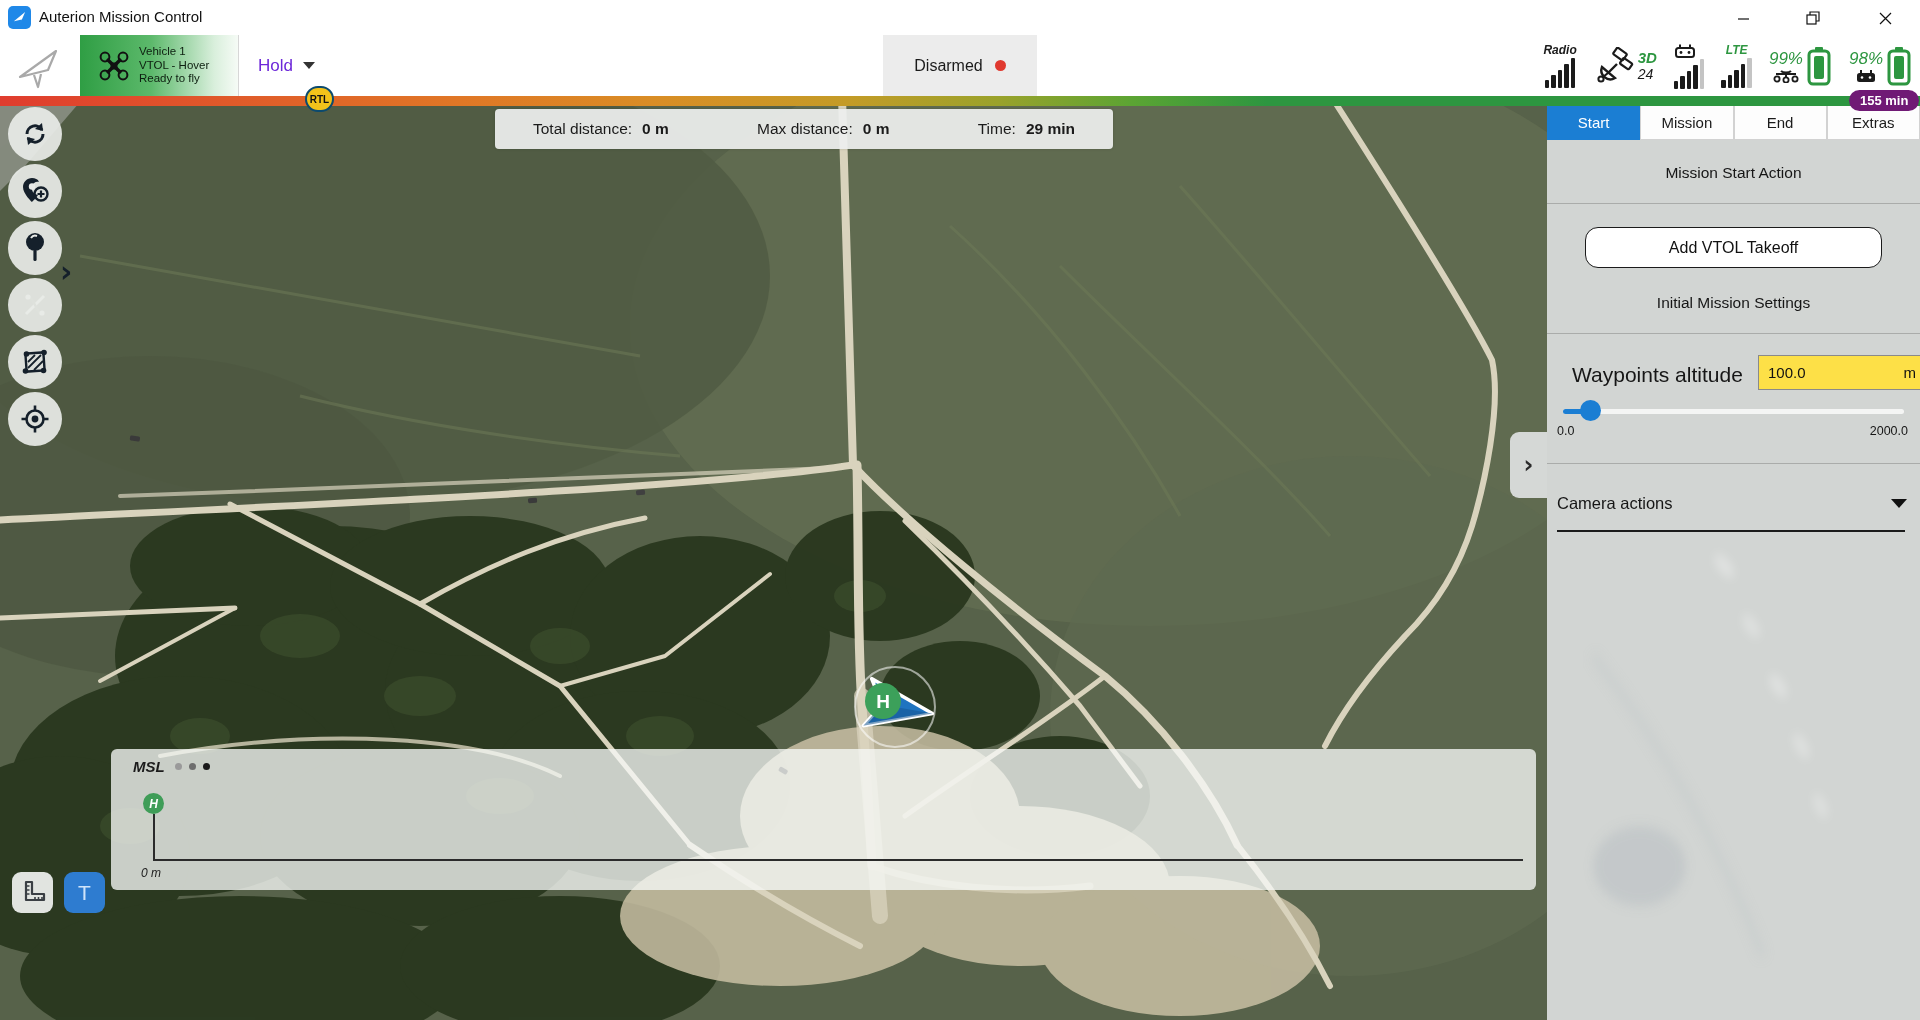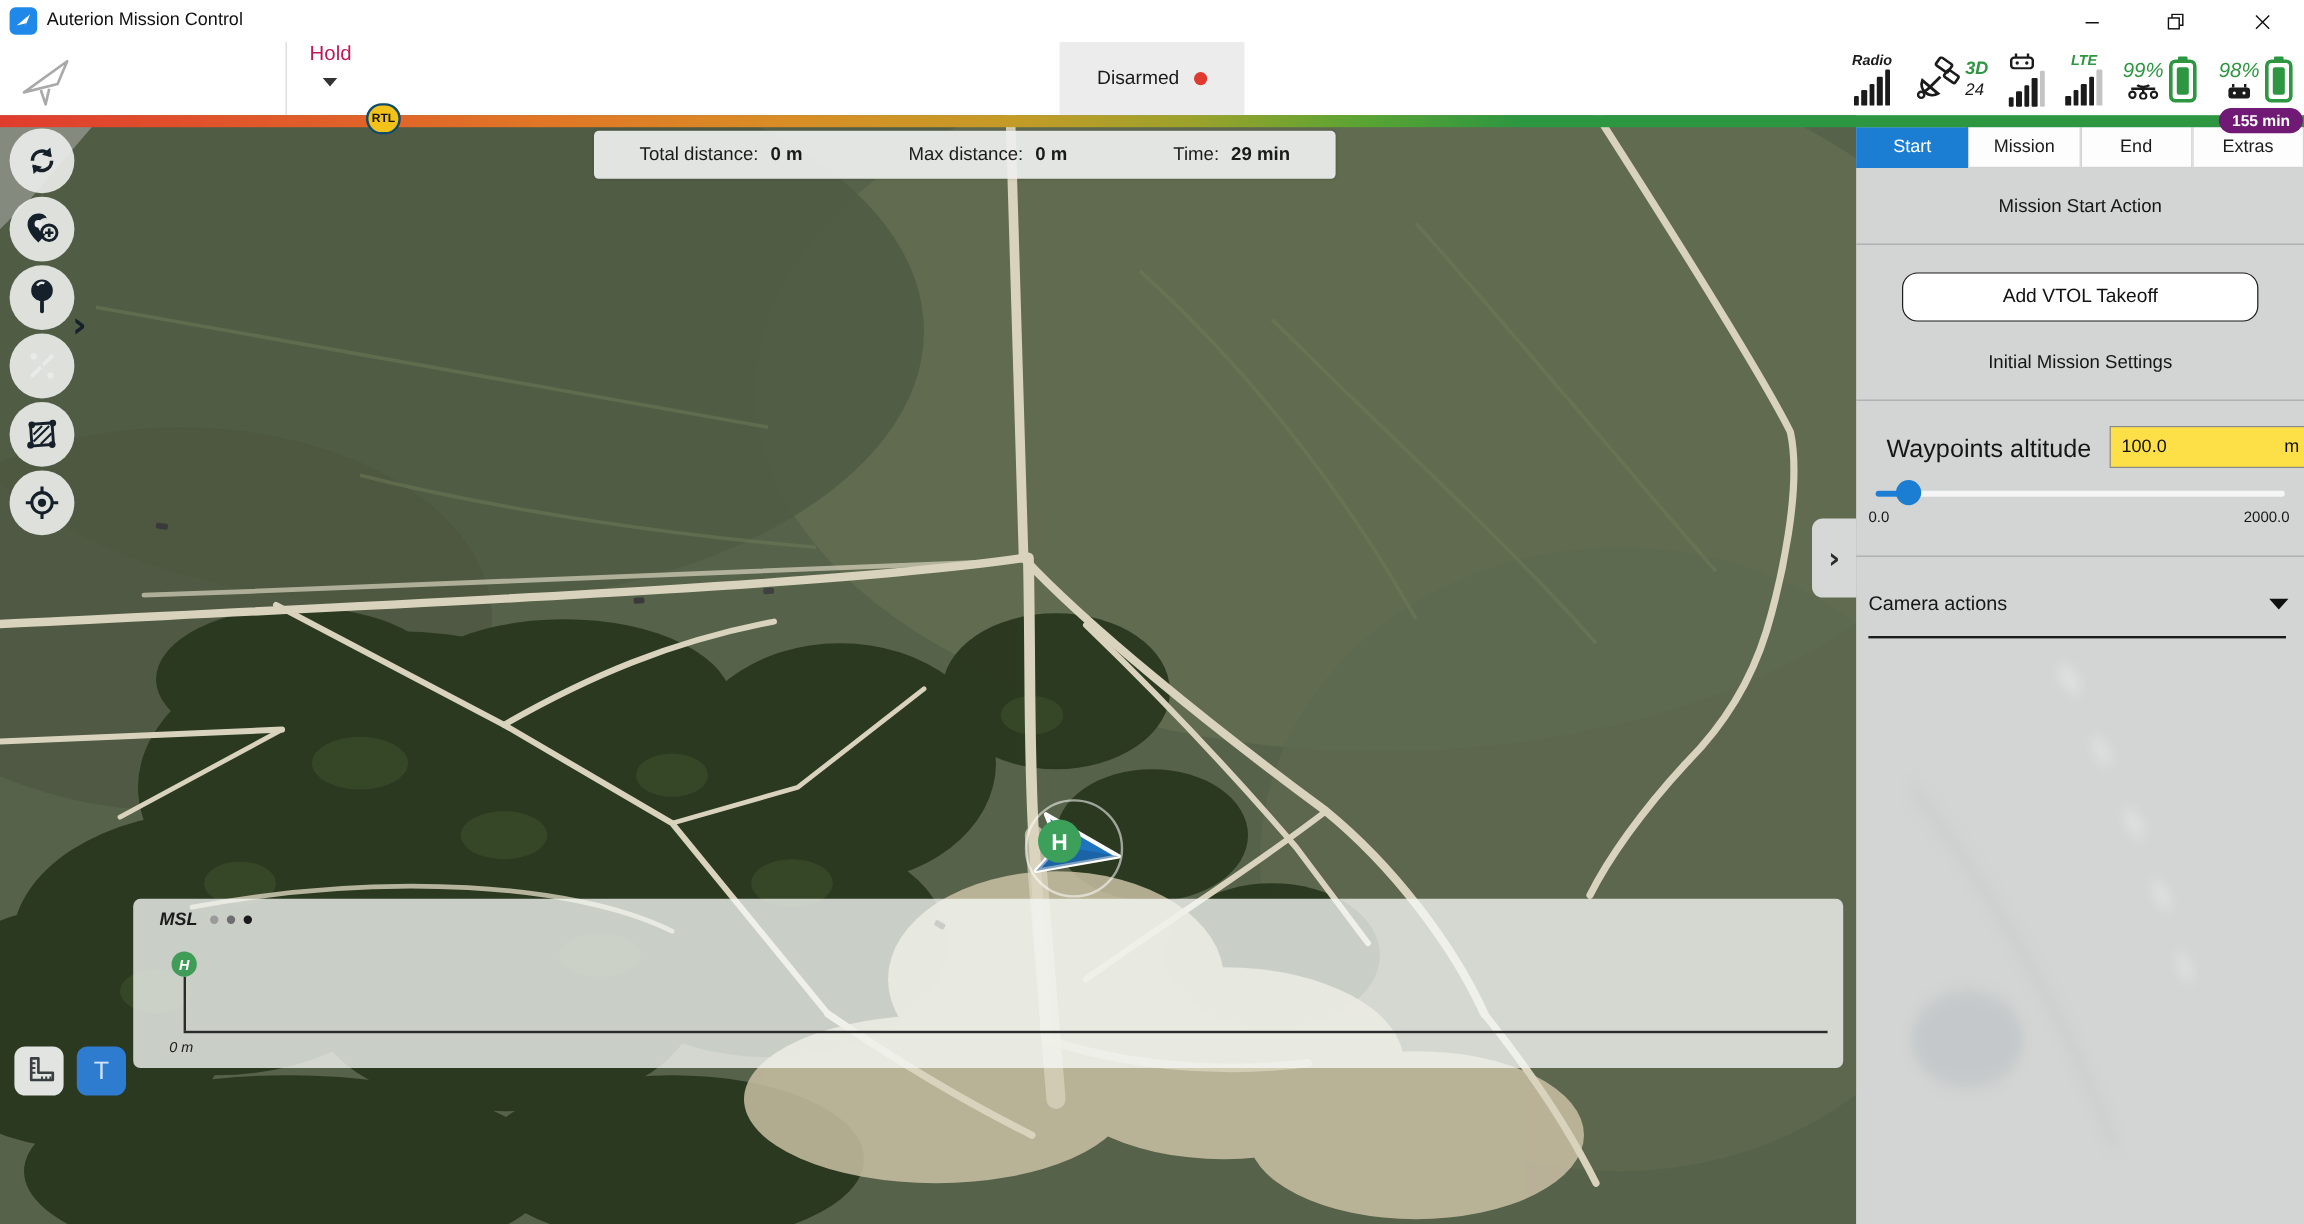--- a/index.html
+++ b/index.html
@@ -18,21 +18,21 @@
 
   
   .toolbar { position:absolute; left:0; top:35px; width:1920px; height:61px; background:#fff; z-index:40; }
   .fly-icon { position:absolute; left:14px; top:8px; }
   .vehicle-box { position:absolute; left:80px; top:0; width:158px; height:61px;
                  background:linear-gradient(90deg,#2f9e44 0%, #5cb96b 45%, #d9efdc 85%, #f6fbf6 100%);
                  display:flex; align-items:center; padding-left:18px; gap:9px; cursor:pointer; }
   .vehicle-text { font-size:11.5px; line-height:13.5px; color:#0d1f10; }
   .tb-divider { position:absolute; left:238px; top:0; width:1px; height:61px; background:#d7d7d7; }
   .hold-btn { position:absolute; left:258px; top:0; height:61px; display:flex; align-items:center; gap:10px;
-              font-size:17px; color:#be185d; cursor:pointer;flex-direction:column; }
+              font-size:17px; color:#6d28d9; cursor:pointer; }
   .caret-down { width:0; height:0; border-left:6px solid transparent; border-right:6px solid transparent;
                 border-top:7px solid #333; }
   .disarmed-box { position:absolute; left:883px; top:0; width:154px; height:61px; background:#ececec;
                   display:flex; align-items:center; justify-content:center; gap:12px; cursor:pointer; }
   .disarmed-label { font-size:16px; color:#1b1b1b; }
   .red-dot { width:11px; height:11px; border-radius:50%; background:#e0392f; }
 
   .indicators { position:absolute; right:8px; top:0; height:61px; display:flex; align-items:center; gap:17px;font-style:italic; }
   .ind { display:flex; flex-direction:column; align-items:center; justify-content:flex-end; cursor:pointer; }
   .ind-label { font-size:12px; font-weight:bold; color:#1b1b1b; }
@@ -402,20 +402,35 @@
   <div class="grad-bar"></div>
   <div class="rtl-badge">RTL</div>
   <div class="time-badge">155 min</div>
 
   <div class="toolbar">
     <svg class="fly-icon" width="48" height="48" viewBox="0 0 48 48">
       <path d="M 42,8 L 6,34 L 34,27 Z" fill="none" stroke="#a9a9a9" stroke-width="2.2" stroke-linejoin="round"></path>
       <path d="M 20,32 L 24,44 L 27,31" fill="none" stroke="#a9a9a9" stroke-width="2.2" stroke-linejoin="round"></path>
     </svg>
 
+    <div class="vehicle-box">
+      <svg width="32" height="32" viewBox="0 0 32 32">
+        <circle cx="7" cy="7" r="4.4" fill="none" stroke="#111" stroke-width="2"></circle>
+        <circle cx="25" cy="7" r="4.4" fill="none" stroke="#111" stroke-width="2"></circle>
+        <circle cx="7" cy="25" r="4.4" fill="none" stroke="#111" stroke-width="2"></circle>
+        <circle cx="25" cy="25" r="4.4" fill="none" stroke="#111" stroke-width="2"></circle>
+        <path d="M 9,9 L 23,23 M 23,9 L 9,23" stroke="#111" stroke-width="3.4"></path>
+        <rect x="12.5" y="12.5" width="7" height="7" rx="1.5" fill="#111"></rect>
+      </svg>
+      <div class="vehicle-text">
+        <div>Vehicle 1</div>
+        <div>VTOL - Hover</div>
+        <div>Ready to fly</div>
+      </div>
+    </div>
     <div class="tb-divider"></div>
 
     <div class="hold-btn">
       <span>Hold</span>
       <span class="caret-down"></span>
     </div>
 
     <div class="disarmed-box">
       <span class="disarmed-label">Disarmed</span>
       <span class="red-dot"></span>

